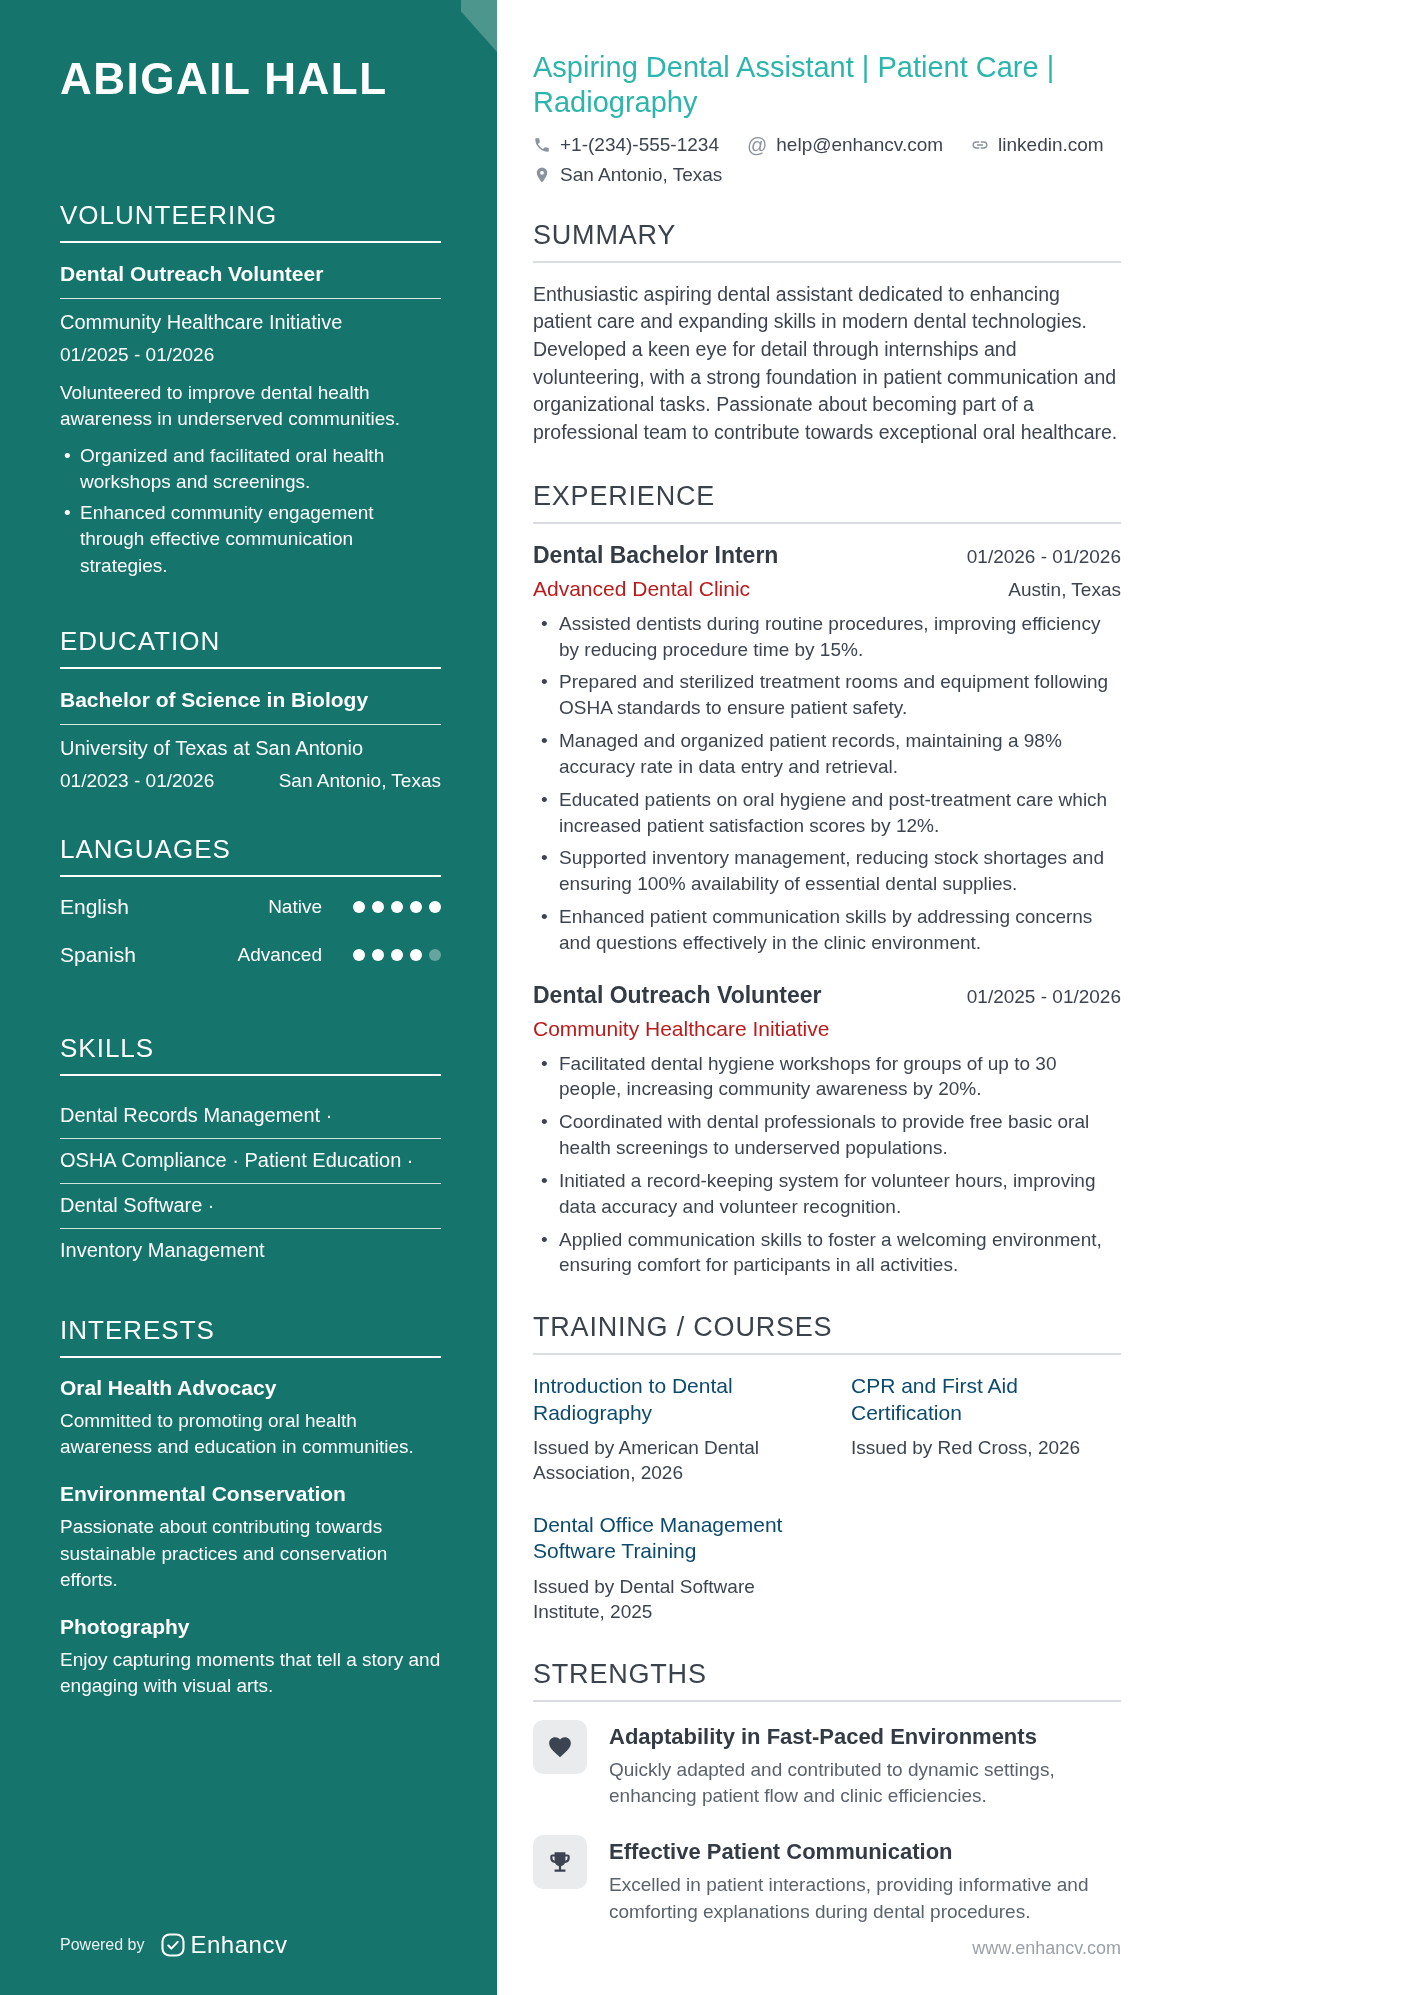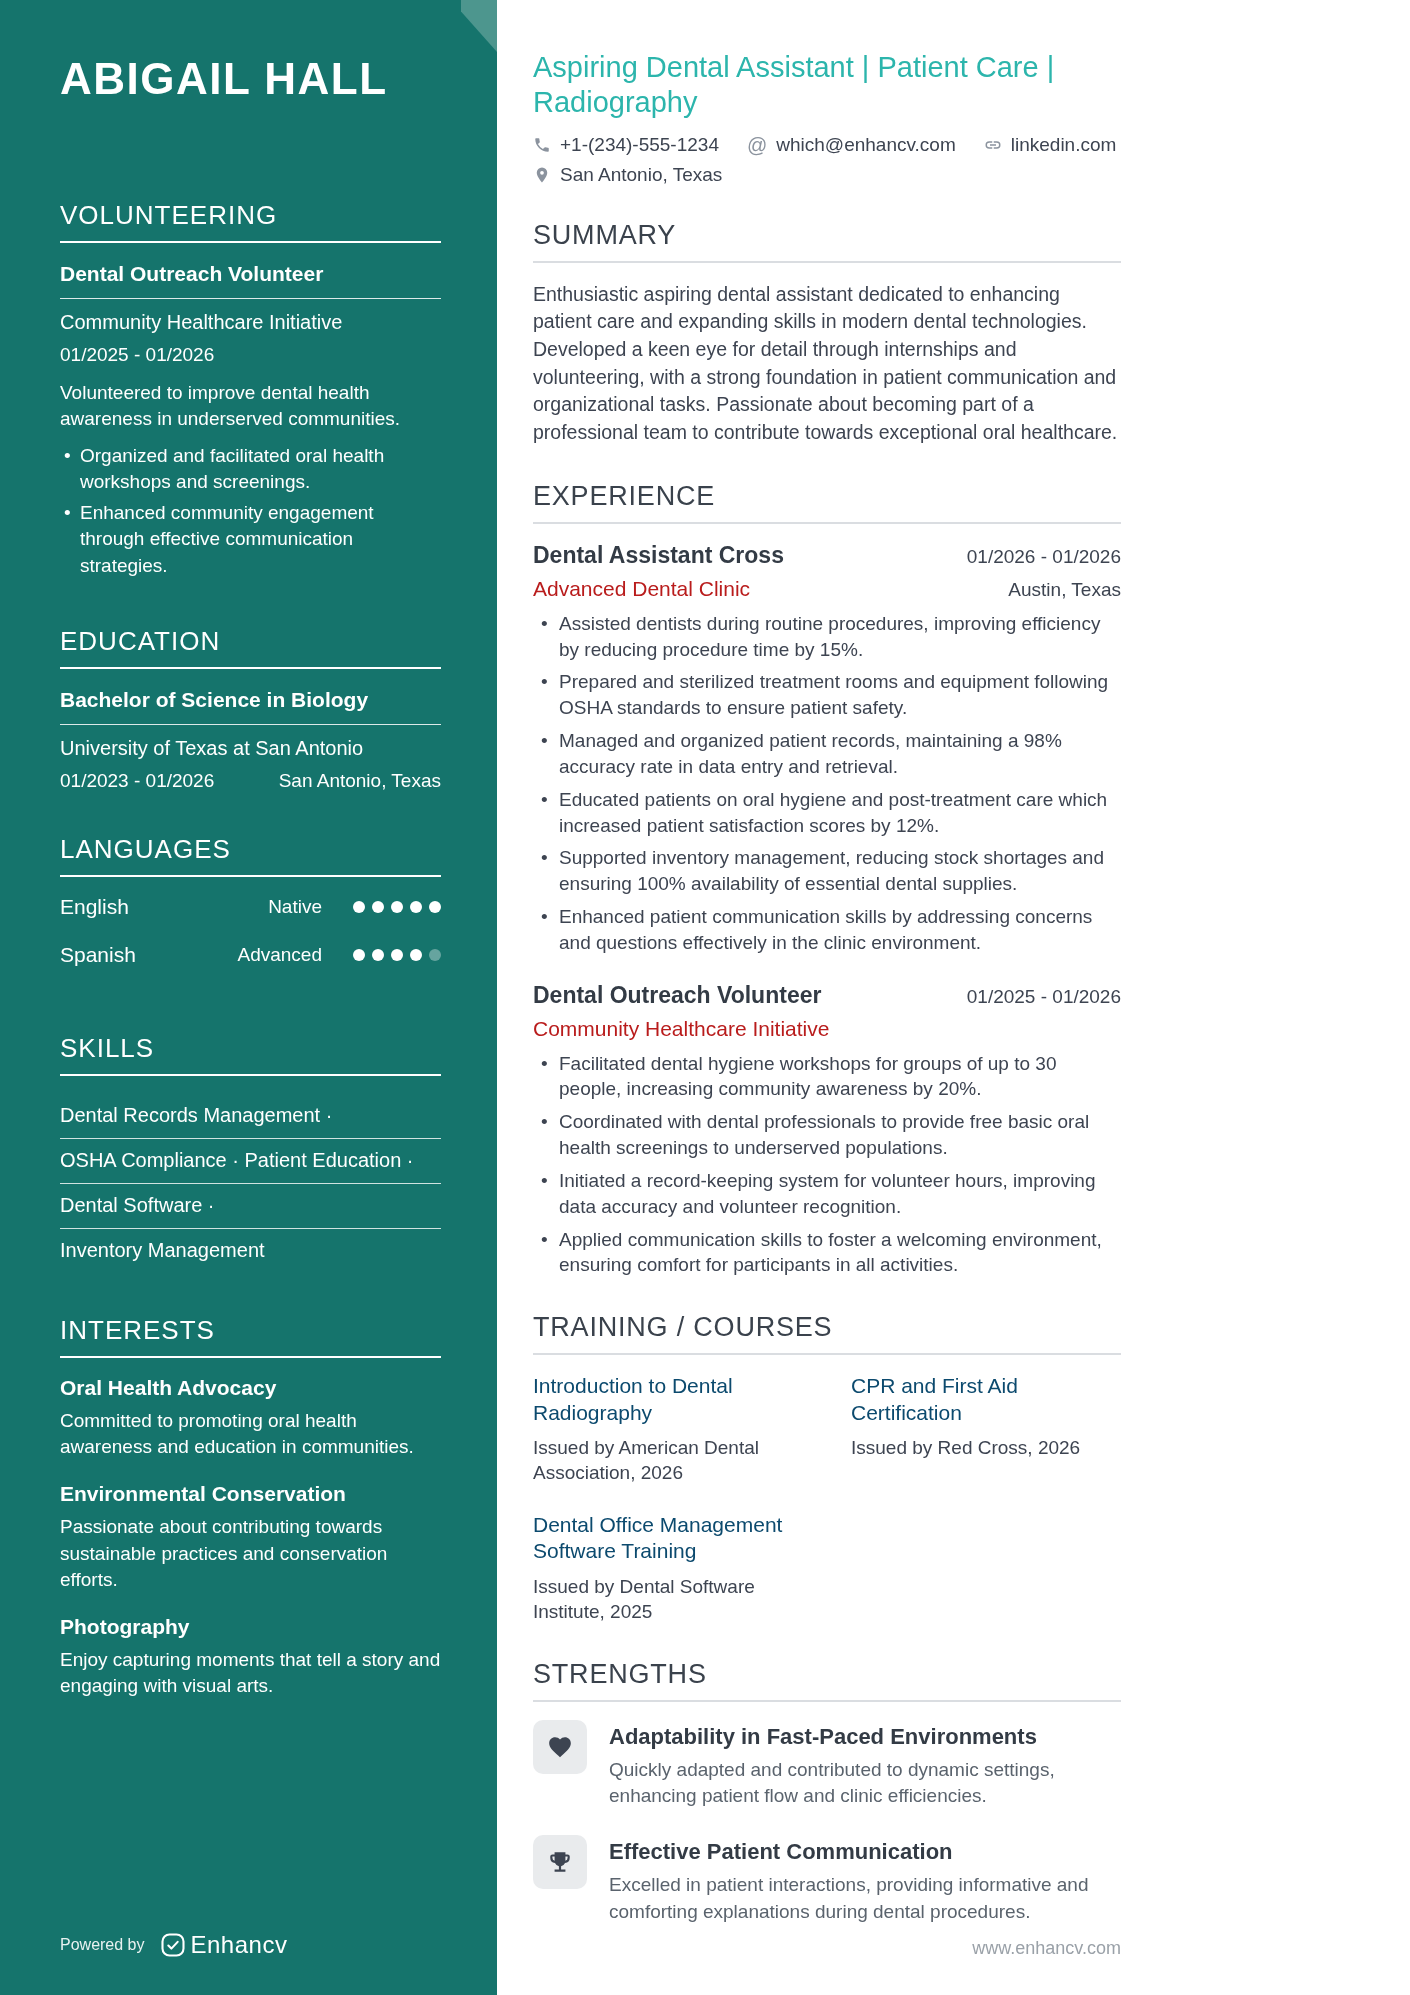--- a/index.html
+++ b/index.html
@@ -207,21 +207,21 @@
       <h2 class="job-title">Aspiring Dental Assistant | Patient Care | Radiography</h2>
       <div class="contact-row">
         <span class="contact-item">
           <svg viewBox="0 0 24 24" width="18" height="18" fill="#8b939e">
               <path d="M6.62 10.79a15.05 15.05 0 0 0 6.59 6.59l2.2-2.2a1 1 0 0 1 1.02-.24c1.12.37 2.33.57 3.57.57a1 1 0 0 1 1 1V20a1 1 0 0 1-1 1C10.85 21 3 13.15 3 4a1 1 0 0 1 1-1h3.5a1 1 0 0 1 1 1c0 1.24.2 2.45.57 3.57a1 1 0 0 1-.25 1.02l-2.2 2.2z"></path>
             </svg>
           <span>+1-(234)-555-1234</span>
         </span>
         <span class="contact-item">
           <span class="at-glyph">@</span>
-          <span>which@enhancv.com</span>
+          <span>help@enhancv.com</span>
         </span>
         <span class="contact-item">
           <svg viewBox="0 0 24 24" width="18" height="18" fill="#8b939e">
               <path d="M3.9 12a3.1 3.1 0 0 1 3.1-3.1h4V7H7a5 5 0 0 0 0 10h4v-1.9H7A3.1 3.1 0 0 1 3.9 12zM8 13h8v-2H8v2zm9-6h-4v1.9h4a3.1 3.1 0 0 1 0 6.2h-4V17h4a5 5 0 0 0 0-10z"></path>
             </svg>
           <span>linkedin.com</span>
         </span>
       </div>
       <div class="contact-row">
         <span class="contact-item">
@@ -237,21 +237,21 @@
       <h2 class="m-heading">SUMMARY</h2>
       <p class="summary-text">Enthusiastic aspiring dental assistant dedicated to enhancing patient care and expanding skills in modern dental technologies. Developed a keen eye for detail through internships and volunteering, with a strong foundation in patient communication and organizational tasks. Passionate about becoming part of a professional team to contribute towards exceptional oral healthcare.</p>
     </section>
 
     <section class="m-section">
       <h2 class="m-heading">EXPERIENCE</h2>
       <div>
 
       <article class="exp-entry">
             <div class="exp-row">
-              <h3 class="exp-title">Dental Assistant Cross</h3>
+              <h3 class="exp-title">Dental Bachelor Intern</h3>
               <span class="exp-dates">01/2026 - 01/2026</span>
             </div>
             <div class="exp-row">
               <span class="exp-company">Advanced Dental Clinic</span>
               <span class="exp-location">Austin, Texas</span>
             </div>
             <ul class="m-bullets">
 
             <li>Assisted dentists during routine procedures, improving efficiency by reducing procedure time by 15%.</li>
               <li>Prepared and sterilized treatment rooms and equipment following OSHA standards to ensure patient safety.</li>

